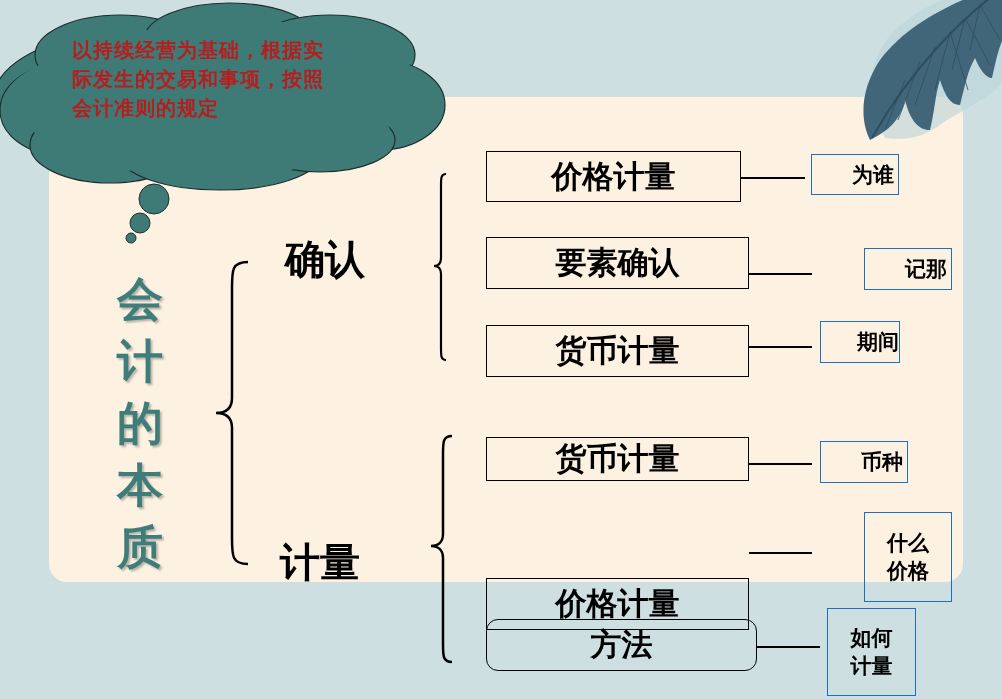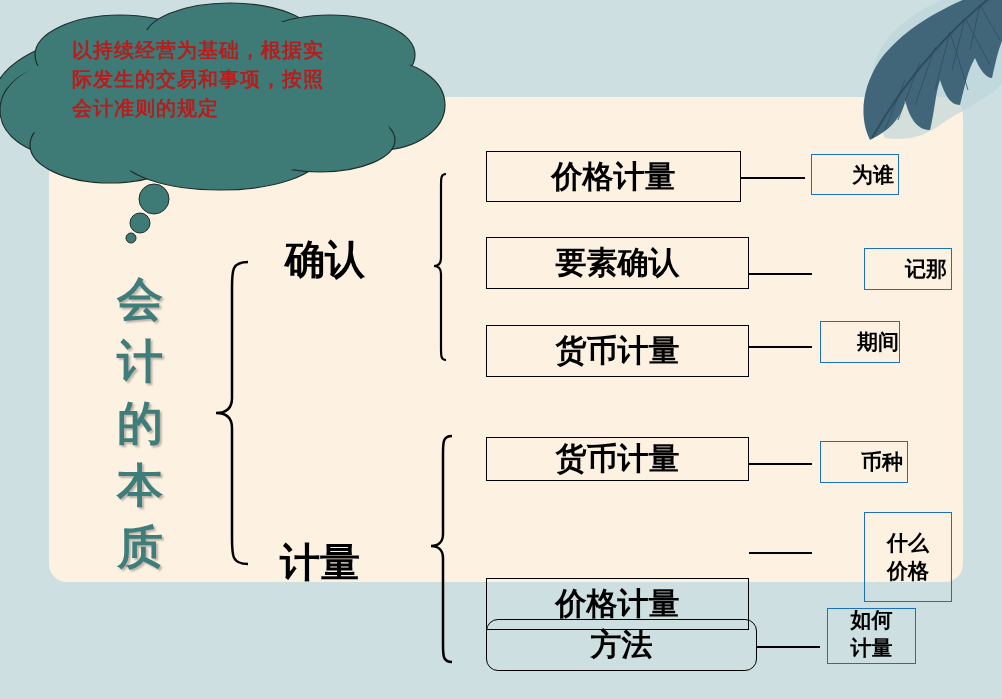--- a/index.html
+++ b/index.html
@@ -90,13 +90,13 @@
 <div class="line" style="left:749px;top:346px;width:63px;"></div>
 <div class="line" style="left:749px;top:463px;width:63px;"></div>
 <div class="line" style="left:749px;top:552px;width:63px;"></div>
 <div class="line" style="left:757px;top:646px;width:63px;"></div>
 
 <div class="tag" style="left:811px;top:154px;width:88px;height:41px;">为谁</div>
 <div class="tag" style="left:820px;top:248px;width:88px;height:42px;margin-left:44px;">记那</div>
 <div class="tag" style="left:820px;top:321px;width:80px;height:42px;">期间</div>
 <div class="tag" style="left:820px;top:441px;width:88px;height:42px;">币种</div>
 <div class="tag" style="left:820px;top:512px;width:88px;height:90px;padding:0 14px;margin-left:44px;">什么价格</div>
-<div class="tag" style="left:827px;top:608px;width:89px;height:56px;padding:0 22px;font-family:Liberation Mono, monospace;">如何计量</div>
+<div class="tag" style="left:827px;top:608px;width:89px;height:88px;padding:0 22px;">如何计量</div>
 
 </body></html>

